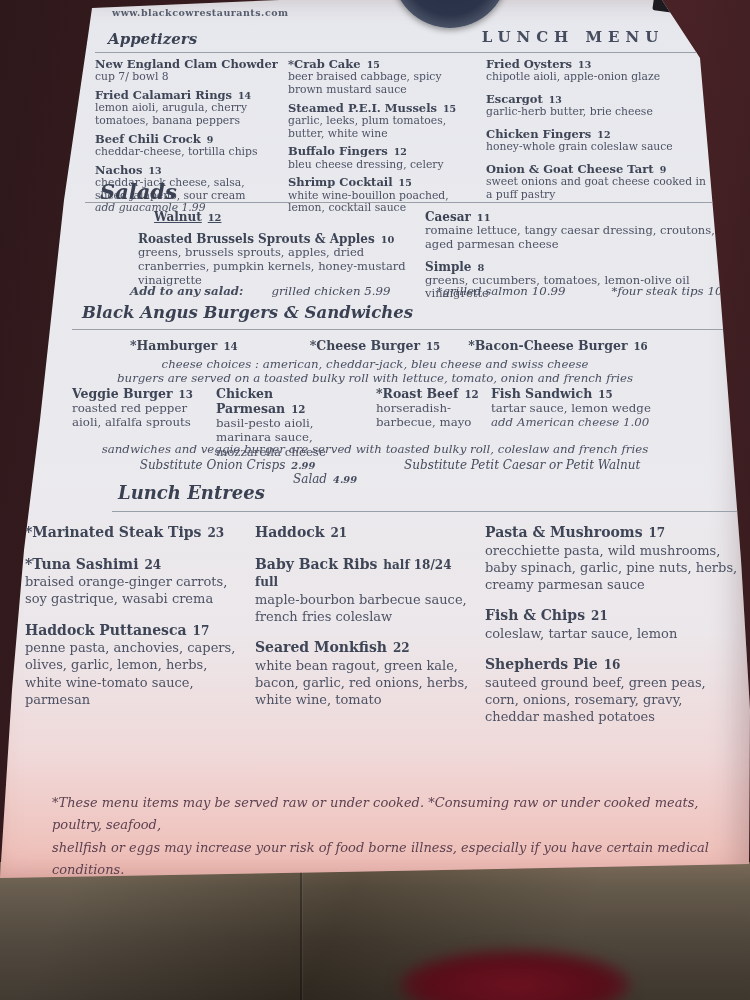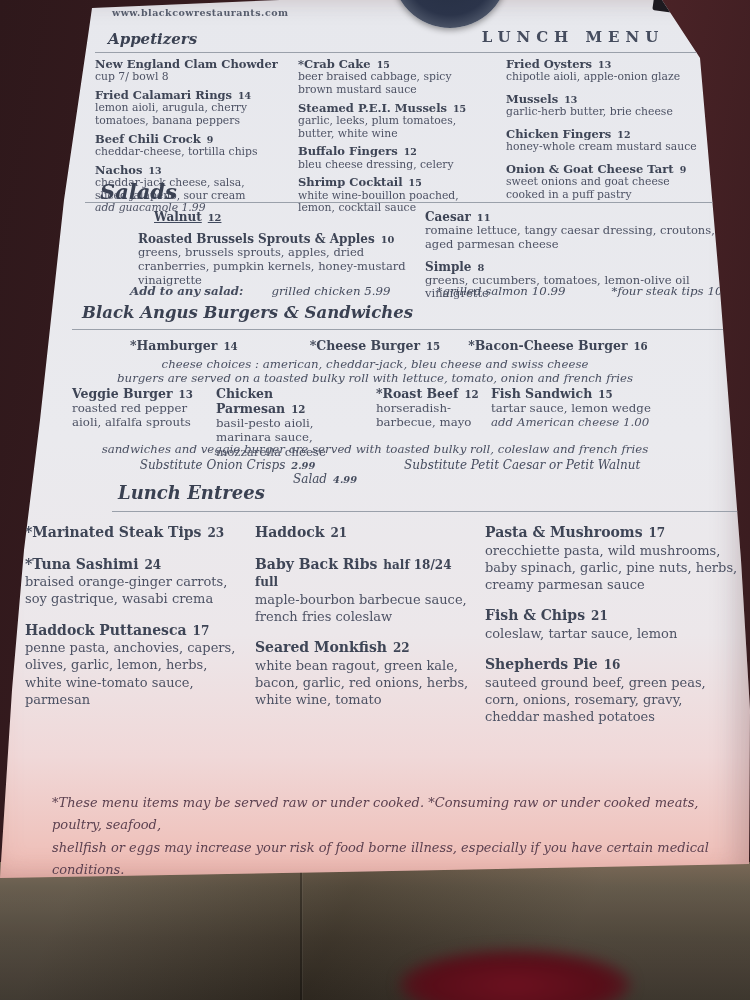--- a/index.html
+++ b/index.html
@@ -33,21 +33,21 @@
   #menu-title{left:468px;top:28px;width:210px;text-align:center;font-size:15px;font-weight:bold;letter-spacing:6px;color:#454c5e;}
   .rule{height:1px;background:#9aa0aa;}
   .sec-h{font-style:italic;font-weight:bold;color:#3a4152;}
   
   .it{margin-bottom:5px;}
   .nm{font-weight:bold;color:#3e4556;}
   .pr{font-weight:bold;font-size:.82em;margin-left:6px;}
   .ds{color:#4d5264;}
   .nt{color:#4d5264;font-style:italic;}
   
-  #app-cols{left:95px;top:58px;width:612px;display:grid;grid-template-columns:183px 188px auto;column-gap:20px;}
+  #app-cols{left:95px;top:58px;width:612px;display:grid;grid-template-columns:183px 188px auto;column-gap:10px;}
   #app-cols .nm{font-size:11.5px;line-height:1.15;}
   #app-cols .ds,#app-cols .nt{font-size:10.8px;line-height:1.18;}
   
   #sal-h{left:100px;top:179px;font-size:21px;}
   #sal-cols{left:138px;top:210px;width:590px;display:grid;grid-template-columns:287px 300px;}
   #sal-cols .nm{font-size:12px;}
   #sal-cols .ds{font-size:11.5px;line-height:1.2;}
   #sal-cols .it{margin-bottom:8px;}
   #add-line{left:130px;top:284px;font-style:italic;font-size:11.8px;color:#454c5e;white-space:nowrap;}
   #add-line .lbl{font-weight:bold;margin-right:28px;}
@@ -130,26 +130,26 @@
         <div class="nm"><span>Shrimp Cocktail</span><span class="pr">15</span></div>
         <div class="ds">white wine-bouillon poached, lemon, cocktail sauce</div>
       </div>
     </div>
     <div>
       <div class="it">
         <div class="nm"><span>Fried Oysters</span><span class="pr">13</span></div>
         <div class="ds">chipotle aioli, apple-onion glaze</div>
       </div>
       <div class="it" style="margin-top:9px;">
-        <div class="nm"><span>Mussels</span><span class="pr">13</span></div>
+        <div class="nm"><span>Escargot</span><span class="pr">13</span></div>
         <div class="ds">garlic-herb butter, brie cheese</div>
       </div>
       <div class="it" style="margin-top:9px;">
         <div class="nm"><span>Chicken Fingers</span><span class="pr">12</span></div>
-        <div class="ds">honey-whole cream mustard sauce</div>
+        <div class="ds">honey-whole grain coleslaw sauce</div>
       </div>
       <div class="it" style="margin-top:9px;">
         <div class="nm"><span>Onion &amp; Goat Cheese Tart</span><span class="pr">9</span></div>
         <div class="ds">sweet onions and goat cheese cooked in a puff pastry</div>
       </div>
     </div>
   </div>
 
   <div class="abs sec-h" id="sal-h">Salads</div>
   <div class="abs rule" style="left:85px;top:202px;width:650px;"></div>

